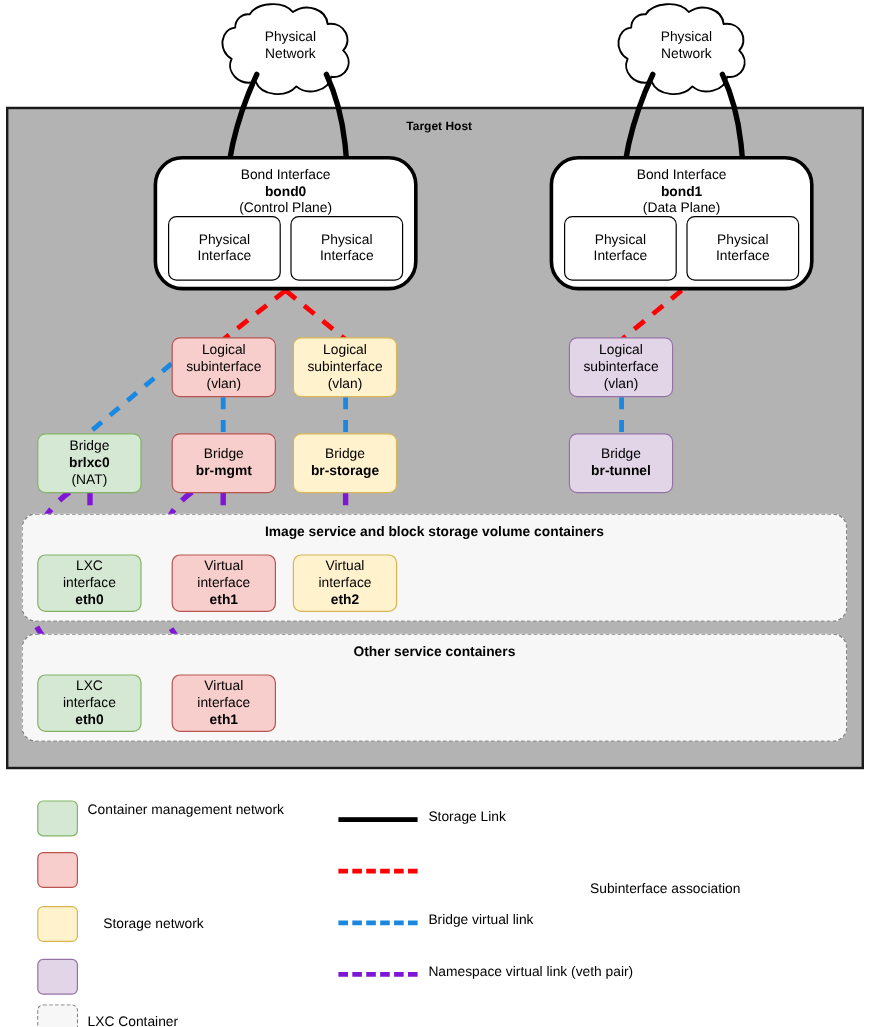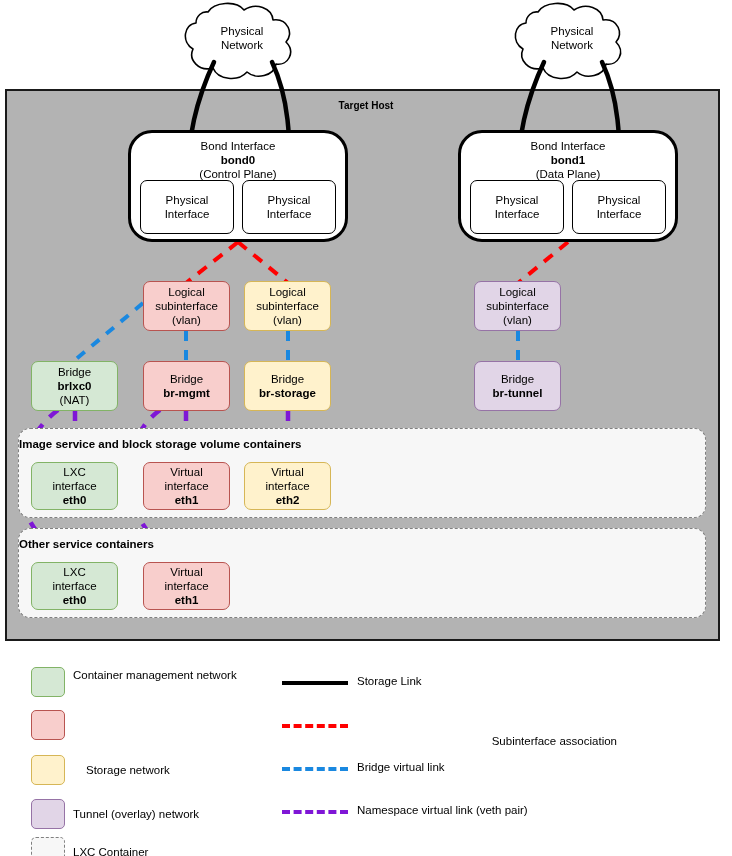--- a/index.html
+++ b/index.html
@@ -108,21 +108,21 @@
     box-sizing: border-box;
     background: #f7f7f7;
     border: 1.6px dashed #808080;
     border-radius: 12px;
   }
   .lxc-group-title {
     position: absolute;
     left: 0;
     top: 9px;
     width: 100%;
-    text-align: left;
+    text-align: center;
     font-size: 11.5px;
     font-weight: bold;
     color: #000;
   }
 
   
   .legend {
     position: absolute;
     left: 0;
     top: 650px;
@@ -327,21 +327,20 @@
 
     <div class="legend-swatch" style="left:31px; top:17px; background:#d5e8d4; border:1.6px solid #82b366;"></div>
     <div class="legend-text" style="left:73px; top:18px; width:175px;">Container management network</div>
 
     <div class="legend-swatch" style="left:31px; top:60px; background:#f8cecc; border:1.6px solid #b85450;"></div>
 
     <div class="legend-swatch" style="left:31px; top:105px; background:#fff2cc; border:1.6px solid #d6b656;"></div>
     <div class="legend-text" style="left:86px; top:113px; width:190px;">Storage network</div>
 
     <div class="legend-swatch" style="left:31px; top:149px; background:#e1d5e7; border:1.6px solid #9673a6;"></div>
-    <div class="legend-text" style="left:73px; top:157px; width:190px;">Tunnel (overlay) network</div>
 
     <div class="legend-swatch dashed" style="left:31px; top:187px;"></div>
     <div class="legend-text" style="left:73px; top:195px; width:190px;">LXC Container</div>
 
     <div class="legend-line ll-solid" style="left:282px; top:31px; width:66px;"></div>
     <div class="legend-text" style="left:357px; top:24px; width:260px;">Storage Link</div>
 
     <div class="legend-line ll-red" style="left:282px; top:74px; width:66px;"></div>
     <div class="legend-text" style="left:357px; top:84px; width:260px;text-align:right;">Subinterface association</div>
 

